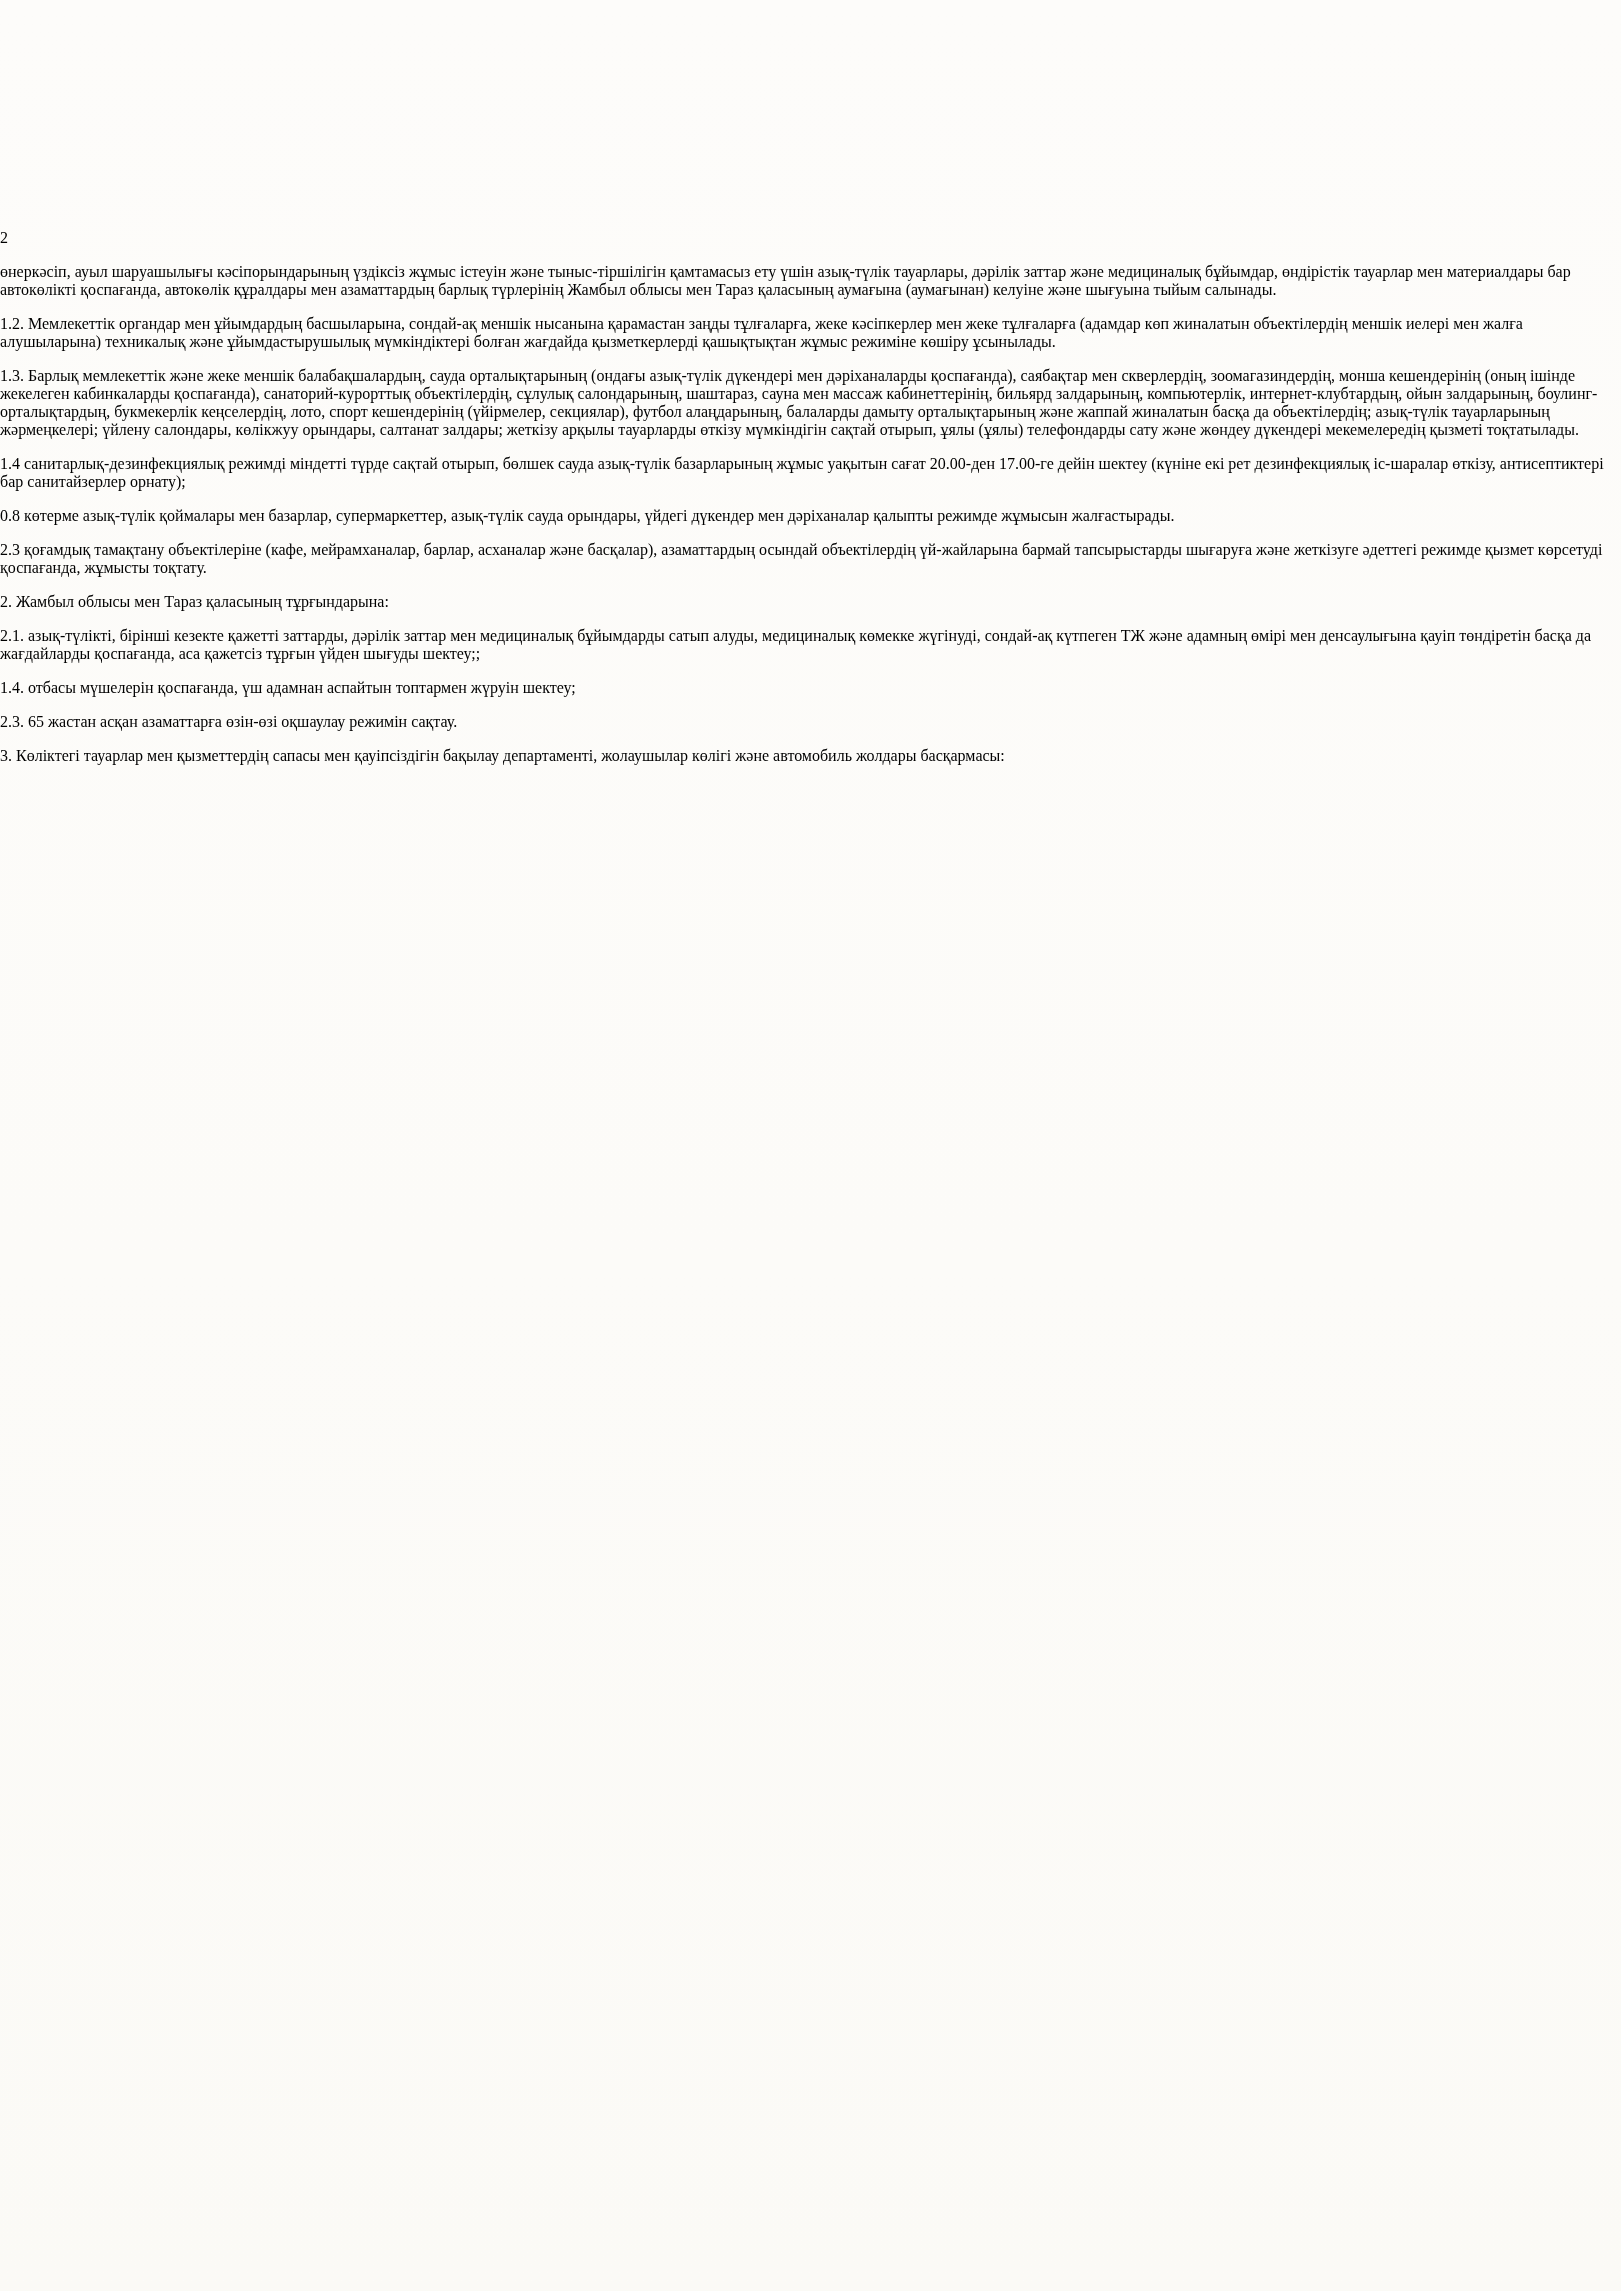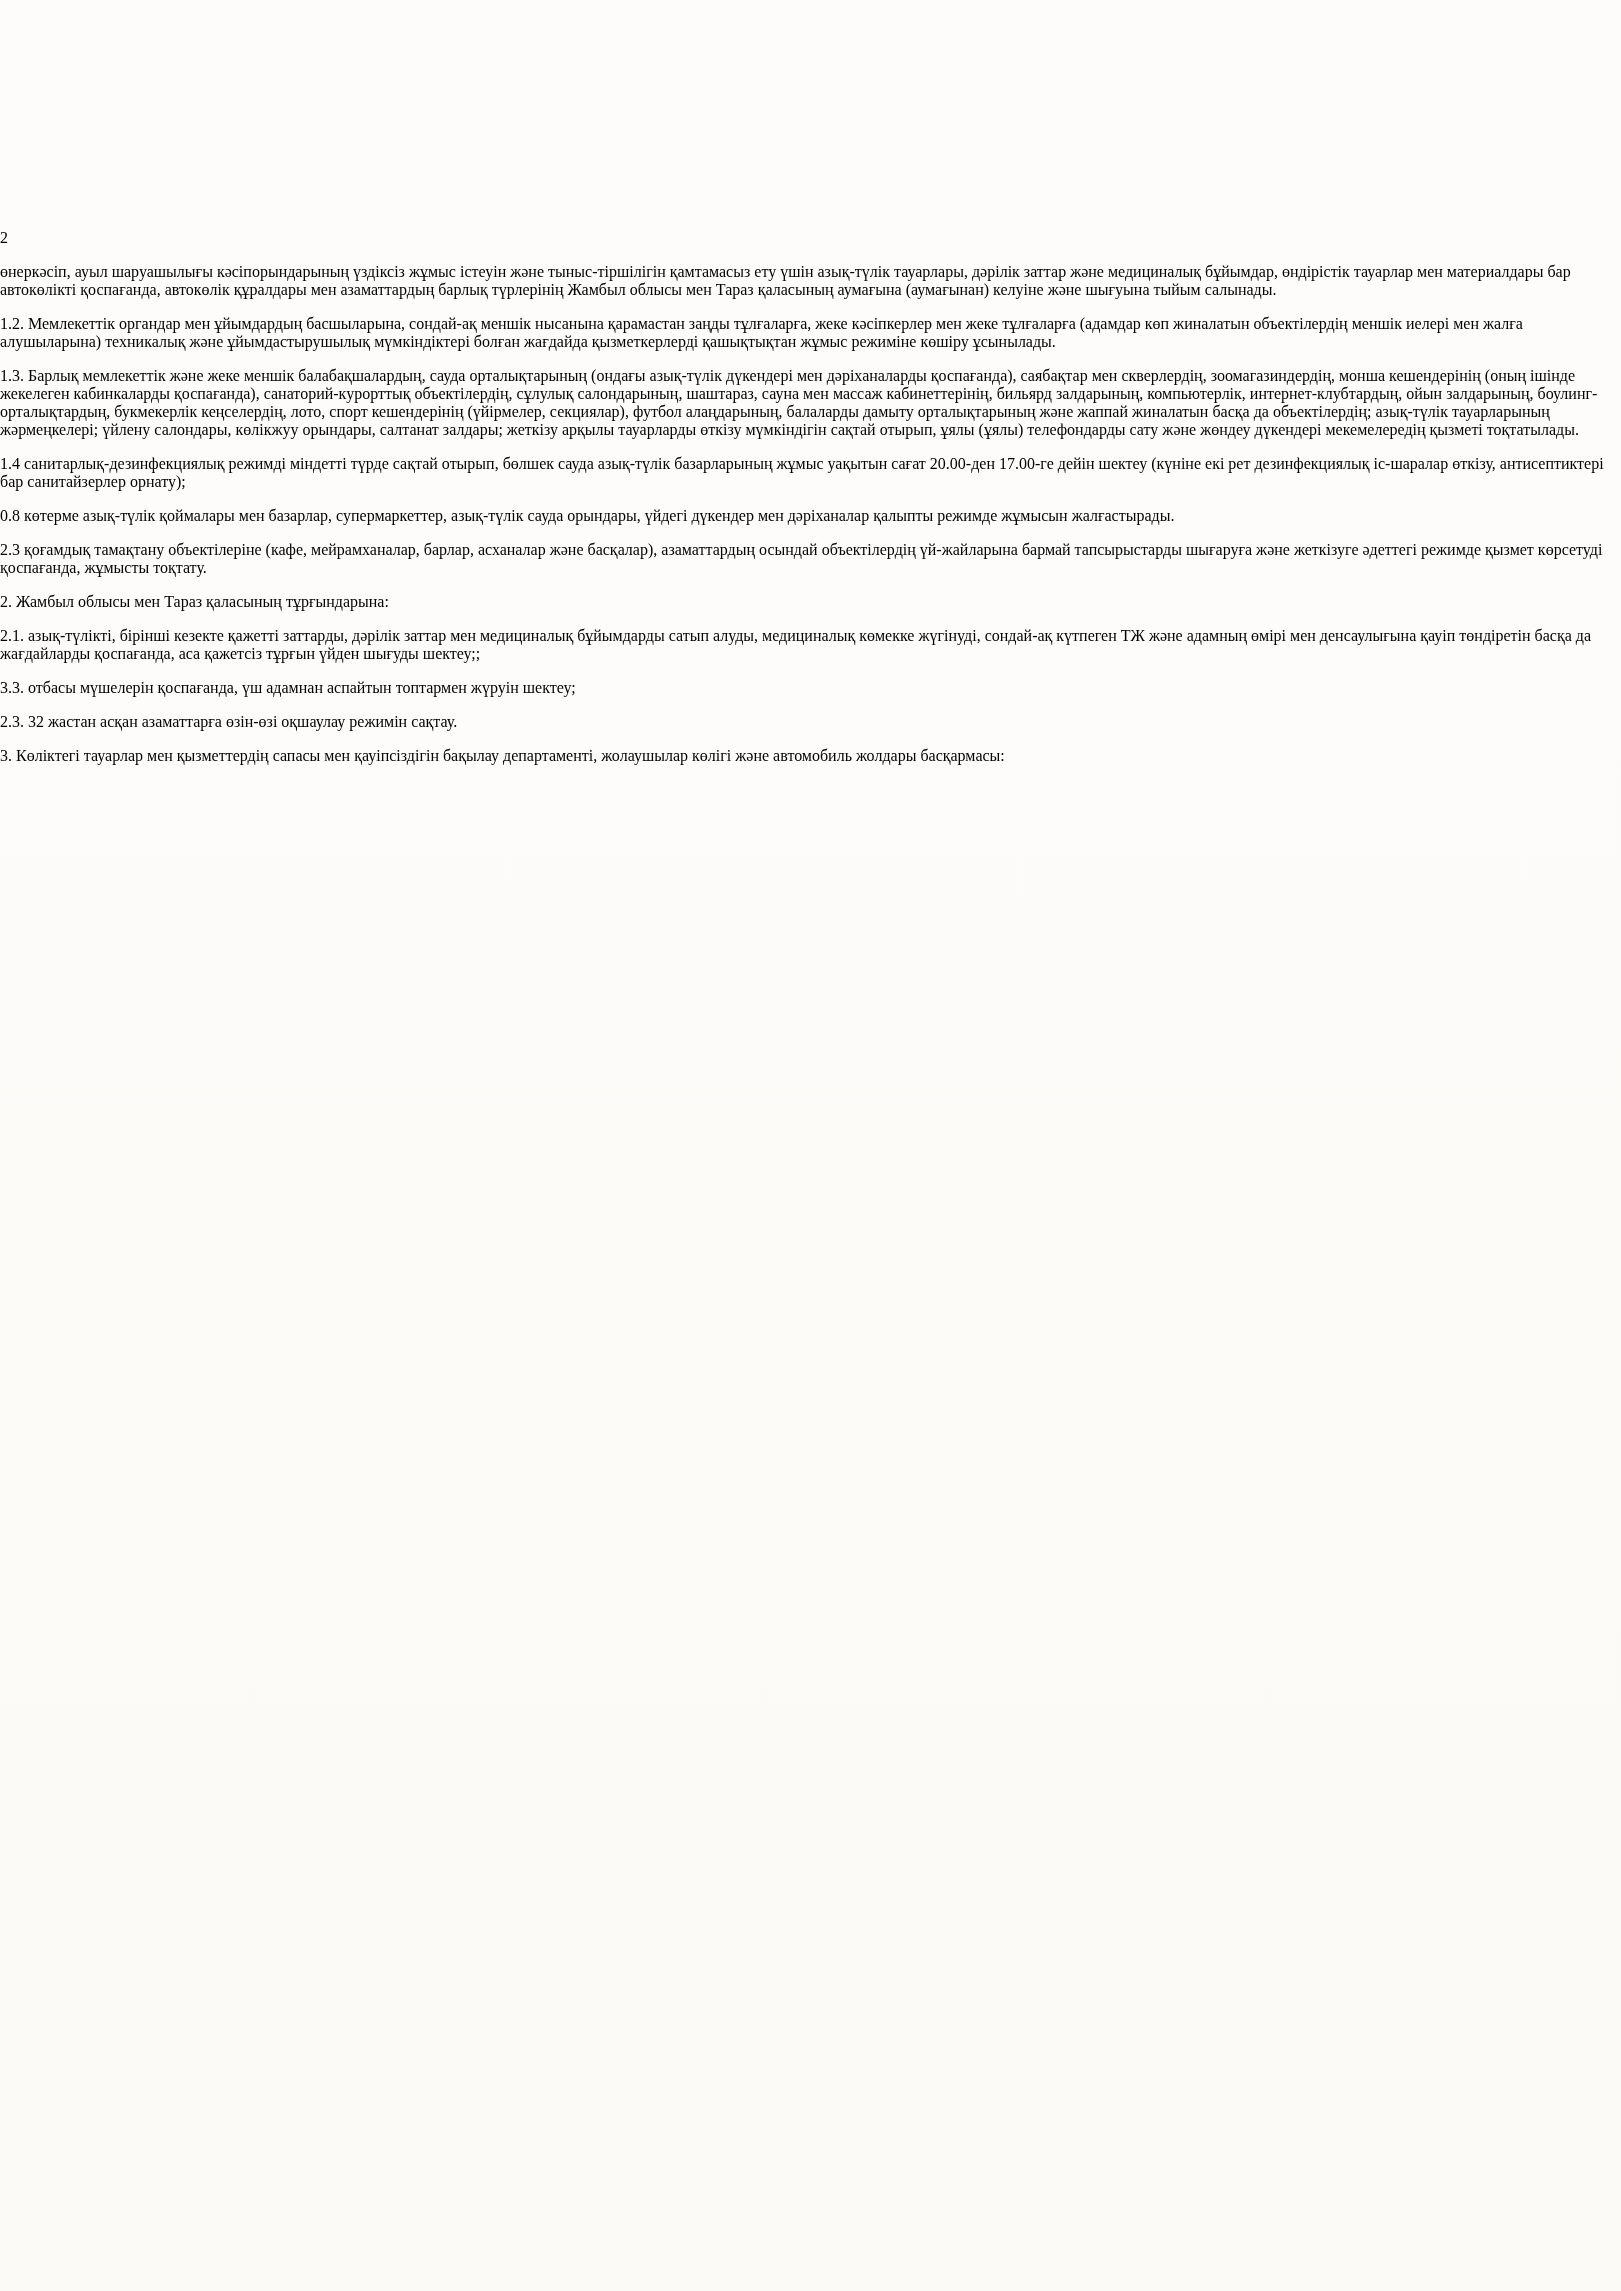--- a/index.html
+++ b/index.html
@@ -105,20 +105,20 @@
     <div class="page-number">2</div>
     <div>
         <p class="para">өнеркәсіп, ауыл шаруашылығы кәсіпорындарының үздіксіз жұмыс істеуін және тыныс-тіршілігін қамтамасыз ету үшін азық-түлік тауарлары, дәрілік заттар және медициналық бұйымдар, өндірістік тауарлар мен материалдары бар автокөлікті қоспағанда, автокөлік құралдары мен азаматтардың барлық түрлерінің Жамбыл облысы мен Тараз қаласының аумағына (аумағынан) келуіне және шығуына тыйым салынады.</p>
         <p class="para">1.2. Мемлекеттік органдар мен ұйымдардың басшыларына, сондай-ақ меншік нысанына қарамастан заңды тұлғаларға, жеке кәсіпкерлер мен жеке тұлғаларға (адамдар көп жиналатын объектілердің меншік иелері мен жалға алушыларына) техникалық және ұйымдастырушылық мүмкіндіктері болған жағдайда қызметкерлерді қашықтықтан жұмыс режиміне көшіру ұсынылады.</p>
         <p class="para">1.3. Барлық мемлекеттік және жеке меншік балабақшалардың, сауда орталықтарының (ондағы азық-түлік дүкендері мен дәріханаларды қоспағанда), саябақтар мен скверлердің, зоомагазиндердің, монша кешендерінің (оның ішінде жекелеген кабинкаларды қоспағанда), санаторий-курорттық объектілердің, сұлулық салондарының, шаштараз, сауна мен массаж кабинеттерінің, бильярд залдарының, компьютерлік, интернет-клубтардың, ойын залдарының, боулинг-орталықтардың, букмекерлік кеңселердің, лото, спорт кешендерінің (үйірмелер, секциялар), футбол алаңдарының, балаларды дамыту орталықтарының және жаппай жиналатын басқа да объектілердің; азық-түлік тауарларының жәрмеңкелері; үйлену салондары, көлікжуу орындары, салтанат залдары; жеткізу арқылы тауарларды өткізу мүмкіндігін сақтай отырып, ұялы (ұялы) телефондарды сату және жөндеу дүкендері мекемелередің қызметі тоқтатылады.</p>
         <p class="para">1.4 санитарлық-дезинфекциялық режимді міндетті түрде сақтай отырып, бөлшек сауда азық-түлік базарларының жұмыс уақытын сағат 20.00-ден 17.00-ге дейін шектеу (күніне екі рет дезинфекциялық іс-шаралар өткізу, антисептиктері бар санитайзерлер орнату);</p>
         <p class="para">0.8 көтерме азық-түлік қоймалары мен базарлар, супермаркеттер, азық-түлік сауда орындары, үйдегі дүкендер мен дәріханалар қалыпты режимде жұмысын жалғастырады.</p>
         <p class="para">2.3 қоғамдық тамақтану объектілеріне (кафе, мейрамханалар, барлар, асханалар және басқалар), азаматтардың осындай объектілердің үй-жайларына бармай тапсырыстарды шығаруға және жеткізуге әдеттегі режимде қызмет көрсетуді қоспағанда, жұмысты тоқтату.</p>
         <p class="para bold">2. Жамбыл облысы мен Тараз қаласының тұрғындарына:</p>
         <p class="para">2.1. азық-түлікті, бірінші кезекте қажетті заттарды, дәрілік заттар мен медициналық бұйымдарды сатып алуды, медициналық көмекке жүгінуді, сондай-ақ күтпеген ТЖ және адамның өмірі мен денсаулығына қауіп төндіретін басқа да жағдайларды қоспағанда, аса қажетсіз тұрғын үйден шығуды шектеу;;</p>
-        <p class="para">3.3. отбасы мүшелерін қоспағанда, үш адамнан аспайтын топтармен жүруін шектеу;</p>
-        <p class="para">2.3. 32 жастан асқан азаматтарға өзін-өзі оқшаулау режимін сақтау.</p>
+        <p class="para">1.4. отбасы мүшелерін қоспағанда, үш адамнан аспайтын топтармен жүруін шектеу;</p>
+        <p class="para">2.3. 65 жастан асқан азаматтарға өзін-өзі оқшаулау режимін сақтау.</p>
         <p class="para">3. Көліктегі тауарлар мен қызметтердің сапасы мен қауіпсіздігін бақылау департаменті, жолаушылар көлігі және автомобиль жолдары басқармасы:</p>
       </div>
   </div>
 
 </div>
 
 
 </body></html>

